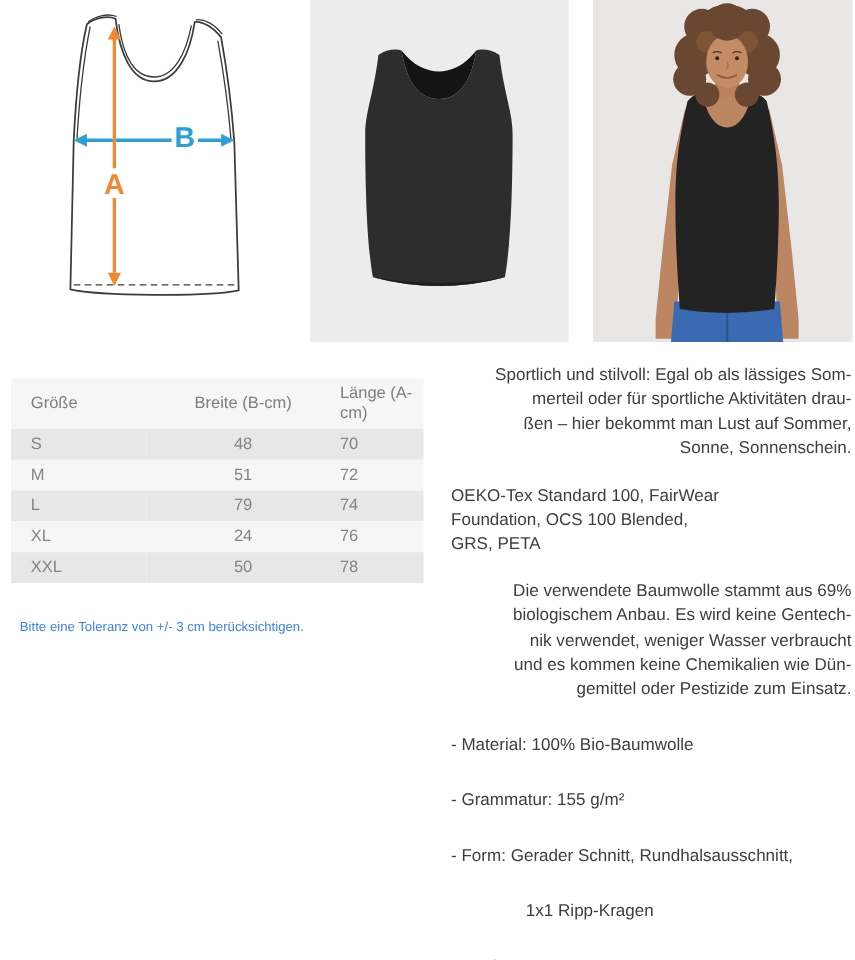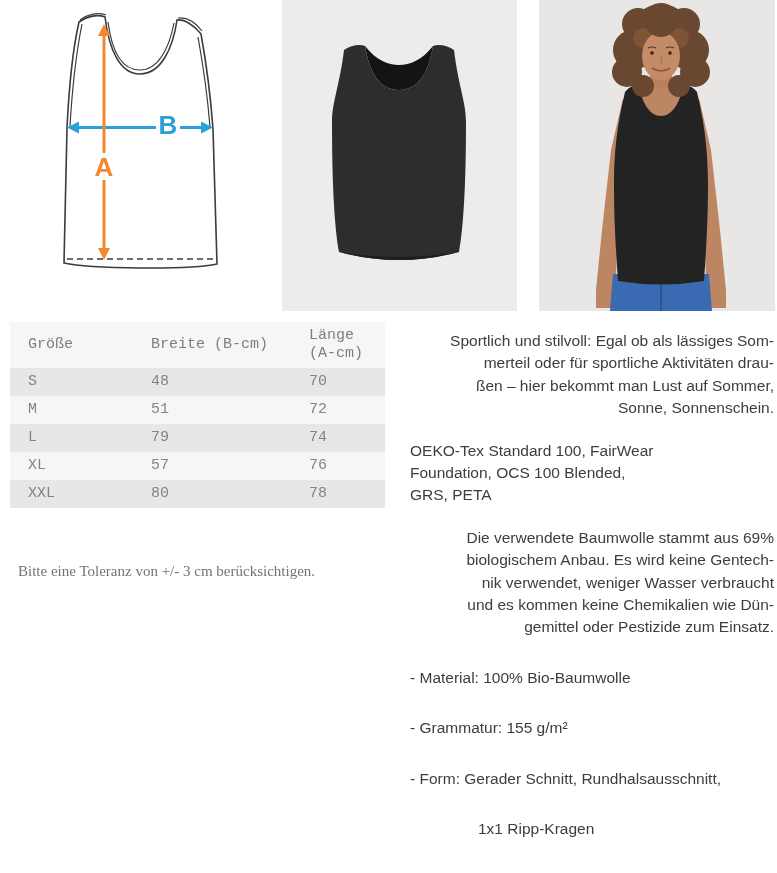--- a/index.html
+++ b/index.html
@@ -15,30 +15,30 @@
   .hem-dash{stroke:var(--outline,#3c3c3c);fill:none;stroke-width:1.3;stroke-dasharray:6 4;}
   .arrow-b-stroke{stroke:var(--arrow-b,#2d9fd8);stroke-width:3;}
   .arrow-b-fill{fill:var(--arrow-b,#2d9fd8);}
   .arrow-a-stroke{stroke:var(--arrow-a,#f2882f);stroke-width:3;}
   .arrow-a-fill{fill:var(--arrow-a,#f2882f);}
   .lbl{font-family:"Liberation Sans",sans-serif;font-weight:bold;font-size:26px;}
   .lbl-b{fill:var(--arrow-b,#2d9fd8);}
   .lbl-a{fill:var(--arrow-a,#f2882f);}
 
   
-  .size-table{position:absolute;left:10px;top:322px;width:375px;border-collapse:collapse;
-              font-size:15px;color:#848484;font-family:Liberation Mono, monospace;}
+  .size-table{position:absolute;left:10px;top:344px;width:375px;border-collapse:collapse;
+              font-size:15px;color:#848484;}
   .size-table th{font-weight:normal;text-align:left;color:#7e7e7e;}
   .size-table th,.size-table td{padding:5px 0 5px 18px;height:18px;line-height:18px;}
   .size-table .c1{width:105px;}
-  .size-table .c2{width:140px;}
+  .size-table .c2{width:140px;text-align:center;}
   .size-table tr{background:#f6f6f6;}
   .size-table tr.stripe{background:#e7e7e7;}
 
-  .tolerance{position:absolute;left:18px;top:563px;font-size:15px;color:#737373;font-family:Liberation Serif, serif;}
+  .tolerance{position:absolute;left:18px;top:563px;font-size:12px;color:#3b82f6;}
 
   
   .description{position:absolute;left:410px;top:330px;width:364px;
                font-size:15.5px;line-height:22.4px;color:#3d3d3d;}
   .description p{margin:0 0 20px 0;white-space:pre-line;text-align:right;}
   .cert-row{display:flex;margin:0 0 20px 0;}
   .cert-label{flex:0 0 auto;margin-right:6px;}
   .cert-value{white-space:pre-line;}
   .details{margin-top:6px;}
   .detail-item div{min-height:22.4px;margin-top:28px;}
@@ -173,26 +173,26 @@
           <td class="c2">51</td>
           <td>72</td>
         </tr>
         <tr class="stripe">
           <td class="c1">L</td>
           <td class="c2">79</td>
           <td>74</td>
         </tr>
         <tr>
           <td class="c1">XL</td>
-          <td class="c2">57</td>
+          <td class="c2">24</td>
           <td>76</td>
         </tr>
         <tr class="stripe">
           <td class="c1">XXL</td>
-          <td class="c2">80</td>
+          <td class="c2">50</td>
           <td>78</td>
         </tr>
       </tbody>
   </table>
 
   <div class="tolerance">Bitte eine Toleranz von +/- 3 cm berücksichtigen.</div>
 
   <div class="description">
     <p>Sportlich und stilvoll: Egal ob als lässiges Som-
 merteil oder für sportliche Aktivitäten drau-

